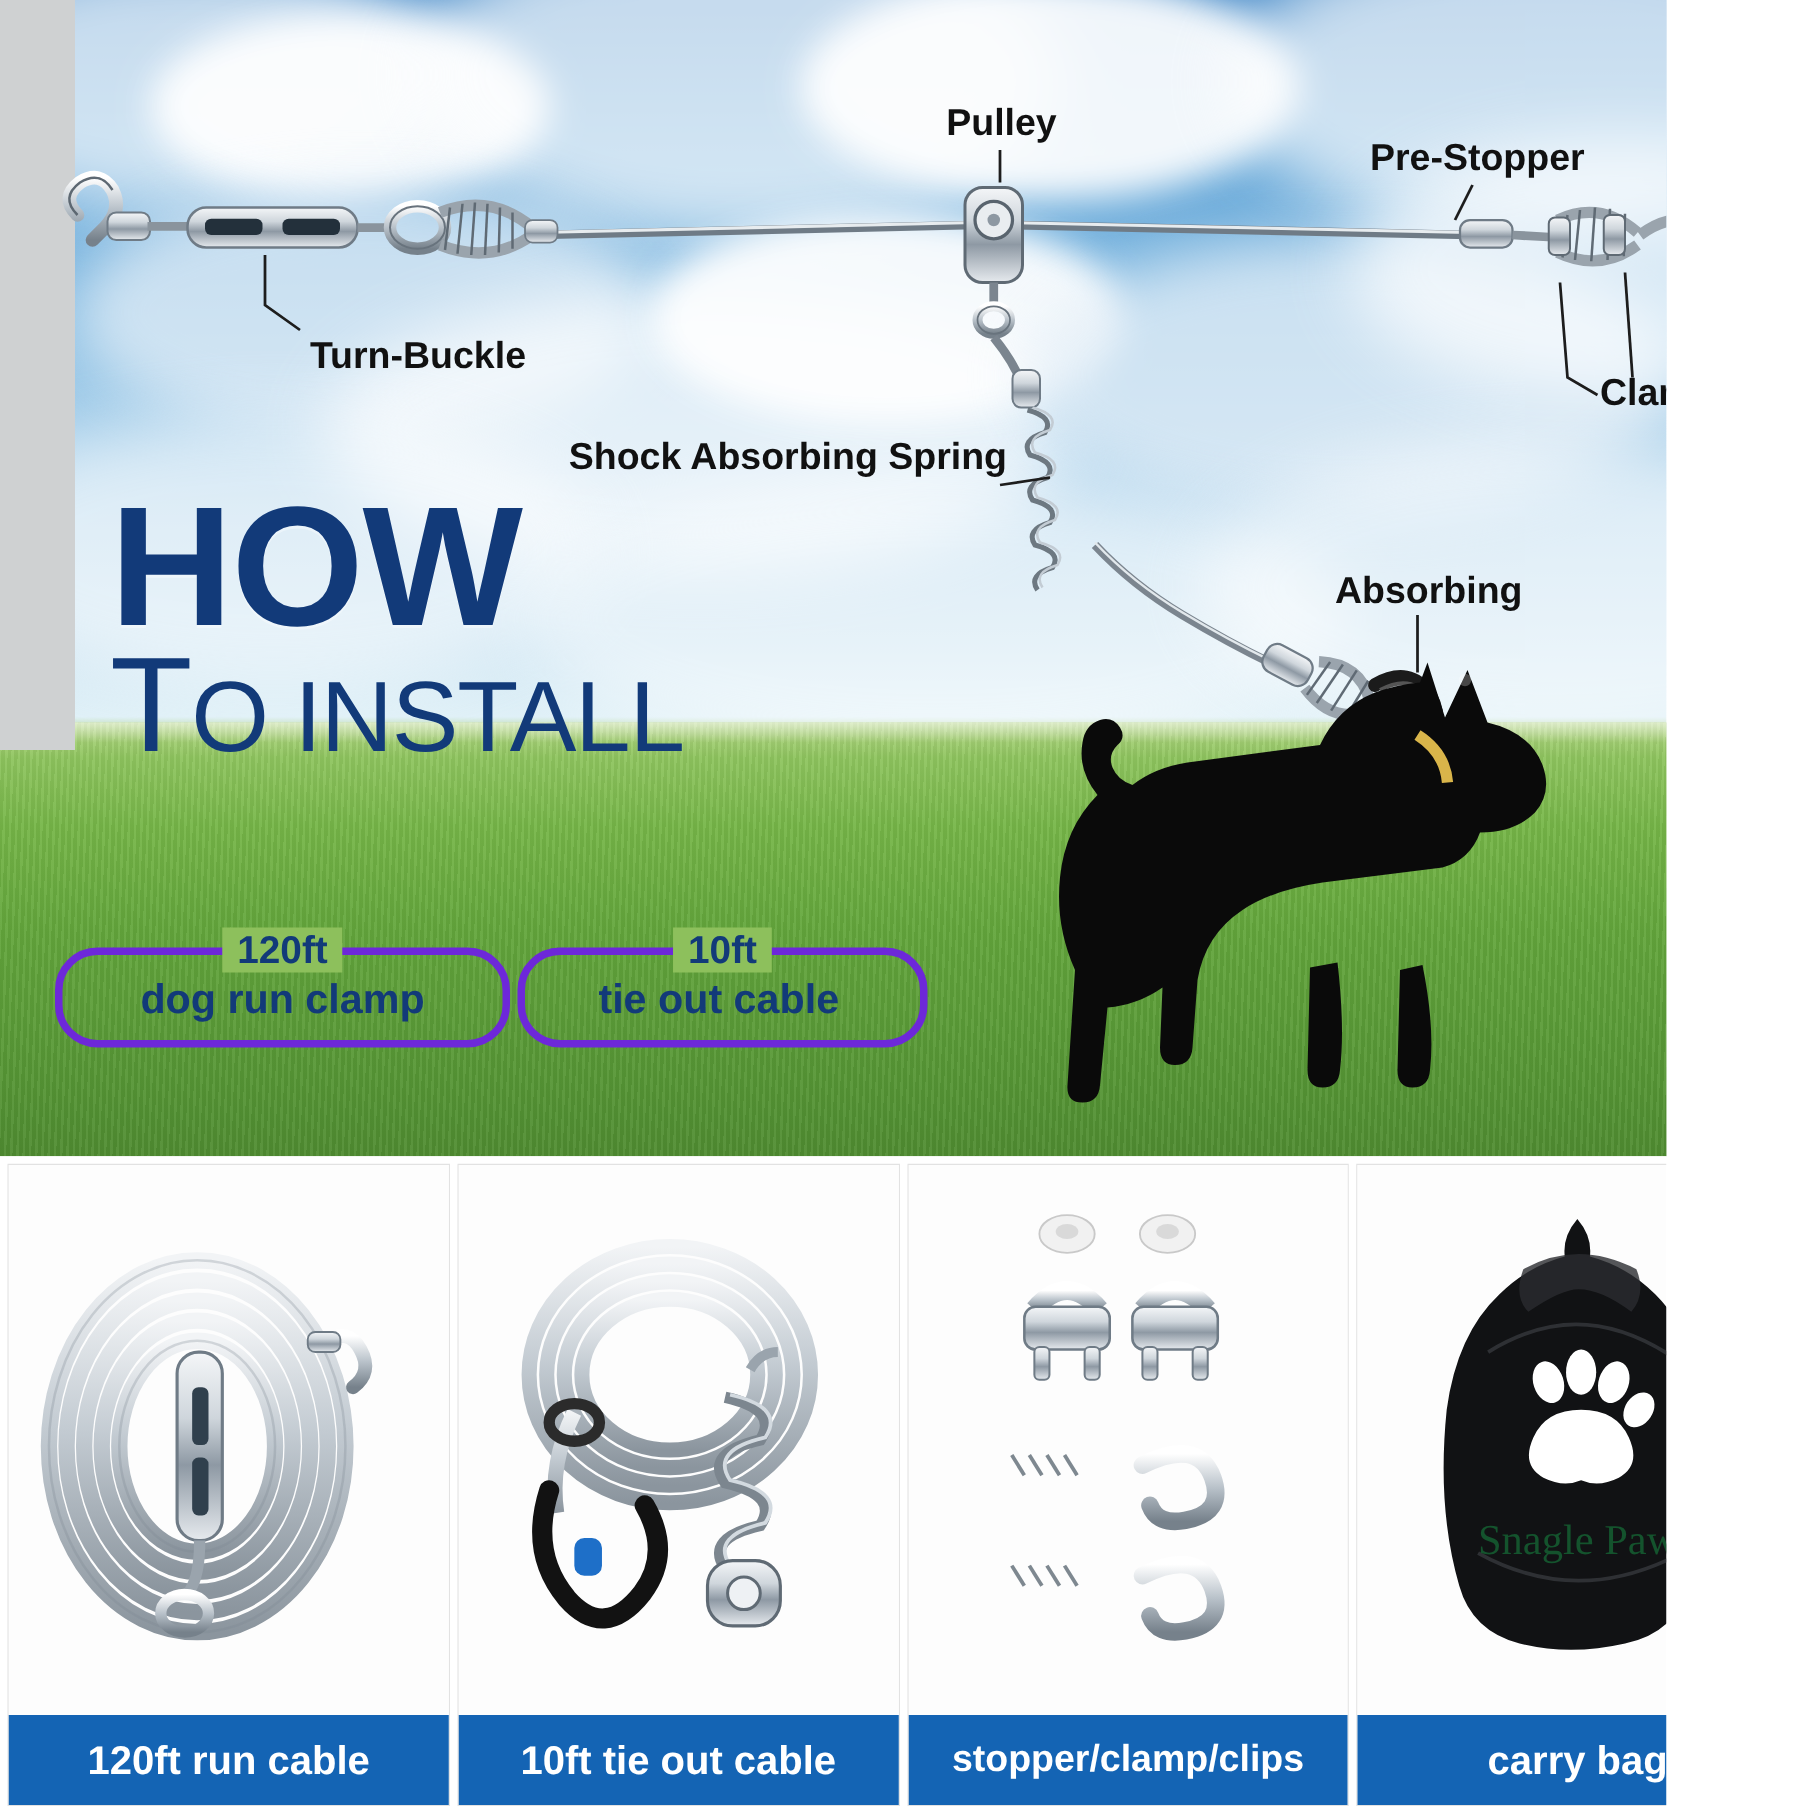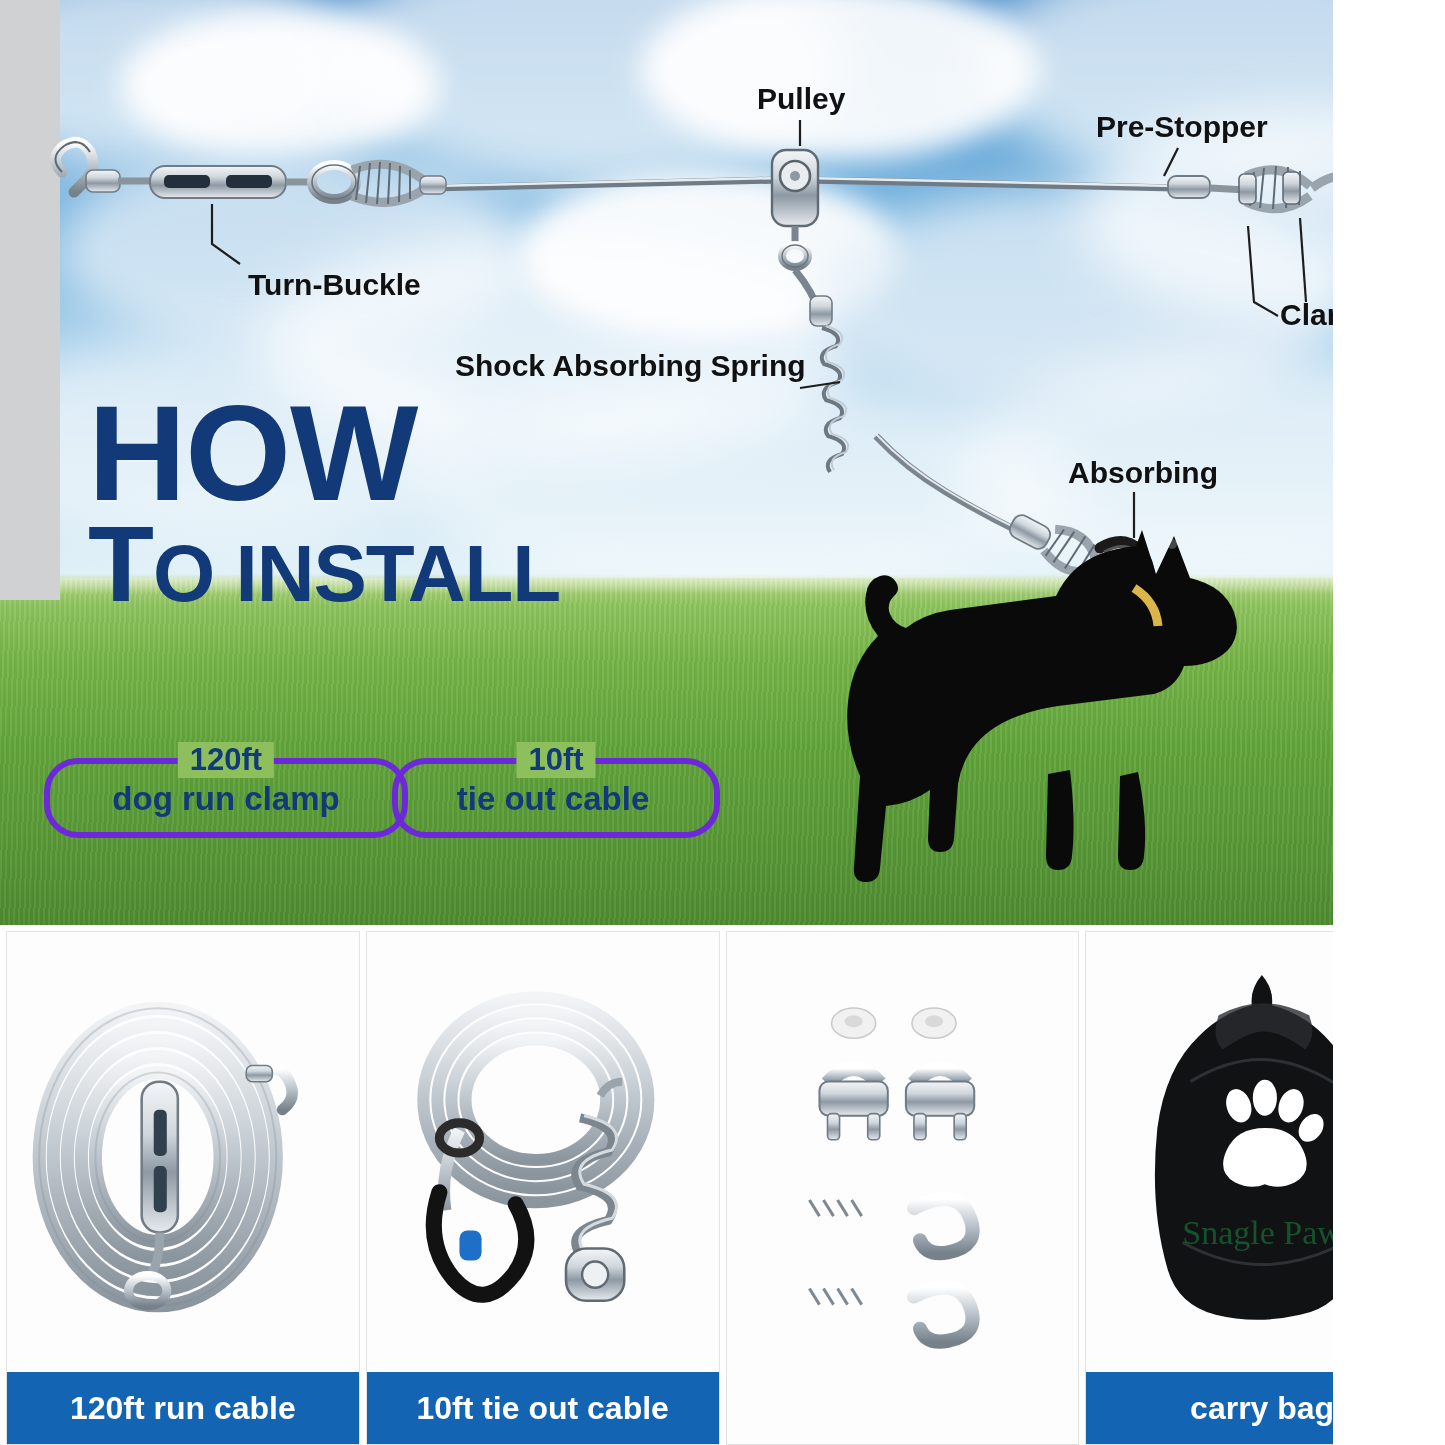--- a/index.html
+++ b/index.html
@@ -23,30 +23,30 @@
 
   
   .sidepanel{position:absolute;top:0;width:60px;height:600px;background:#cfd1d2;}
   .sidepanel.l{left:0;}
   .sidepanel.r{right:0;width:55px;}
 
   
   .howto{position:absolute;left:88px;top:398px;line-height:.82;color:#123a79;}
   .howto .l1{font-size:136px;font-weight:bold;letter-spacing:-1px;display:block;
      text-shadow:0 2px 0 rgba(255,255,255,.35);}
-  .howto .l2{font-size:108px;font-weight:bold;letter-spacing:-1px;display:block;margin-top:10px;}
+  .howto .l2{font-size:108px;font-weight:normal;letter-spacing:-1px;display:block;margin-top:10px;}
   .howto .l2 .small{font-size:80px;}
 
   
   .pill{position:absolute;border:6px solid #6d28d9;border-radius:34px;color:#123a79;
      font-size:33px;font-weight:bold;padding:16px 26px 14px;text-align:center;background:transparent;}
   .pill .top{position:absolute;top:-22px;left:50%;transform:translateX(-50%);
      background:#8dc05c;padding:0 12px;font-size:31px;white-space:nowrap;}
   #pill-run{left:44px;top:758px;width:300px;}
-  #pill-tie{left:392px;top:758px;width:270px;padding-left:20px;}
+  #pill-tie{left:414px;top:758px;width:270px;padding-left:20px;}
 
   
   .diagram{position:absolute;left:0;top:0;width:1445px;height:640px;}
   .callout{position:absolute;color:#111;font-weight:bold;font-size:30px;white-space:nowrap;}
 
   
   .dog{position:absolute;left:820px;top:470px;width:470px;height:440px;}
 
   
   .grid{position:absolute;left:0;top:925px;width:1445px;height:520px;background:#ffffff;
@@ -345,20 +345,21 @@
             <g stroke="#7e8890" stroke-width="3">
               <line x1="82" y1="310" x2="92" y2="326"></line>
                 <line x1="96" y1="310" x2="106" y2="326"></line>
               <line x1="110" y1="310" x2="120" y2="326"></line>
                 <line x1="124" y1="310" x2="134" y2="326"></line>
             </g>
             <path d="M186 318 q44 -22 56 10 q10 28 -22 34 q-22 4 -28 -12" fill="none" stroke="url(#steel2)" stroke-width="14" stroke-linecap="round"></path>
           </g>
         </svg>
       </div>
+      <div class="caption small">stopper/clamp/clips</div>
     </div>
 
     <div class="cell">
       <div class="photo">
         <svg viewBox="0 0 350 420" width="100%" height="100%" preserveAspectRatio="xMidYMid meet">
           <path fill="#111214" d="M175 34 q12 14 10 30 q30 8 52 30 q34 34 40 96 q8 80 -14 140 q-12 34 -50 42 q-44 10 -84 0 q-38 -10 -48 -46 q-18 -62 -10 -140 q8 -60 42 -92 q22 -22 52 -30 q-2 -16 10 -30 z"></path>
           <path fill="#2a2c30" opacity=".8" d="M132 74 q-8 22 4 34 q26 -18 40 -18 q18 0 42 18 q12 -14 4 -34 q-24 -12 -46 -12 q-22 0 -44 12 z"></path>
           <g stroke="#3a3d42" stroke-width="3" fill="none" opacity=".7">
             <path d="M104 140 q36 -22 70 -22 q36 0 74 24"></path>
             <path d="M96 300 q40 22 80 22 q40 0 82 -22"></path>

